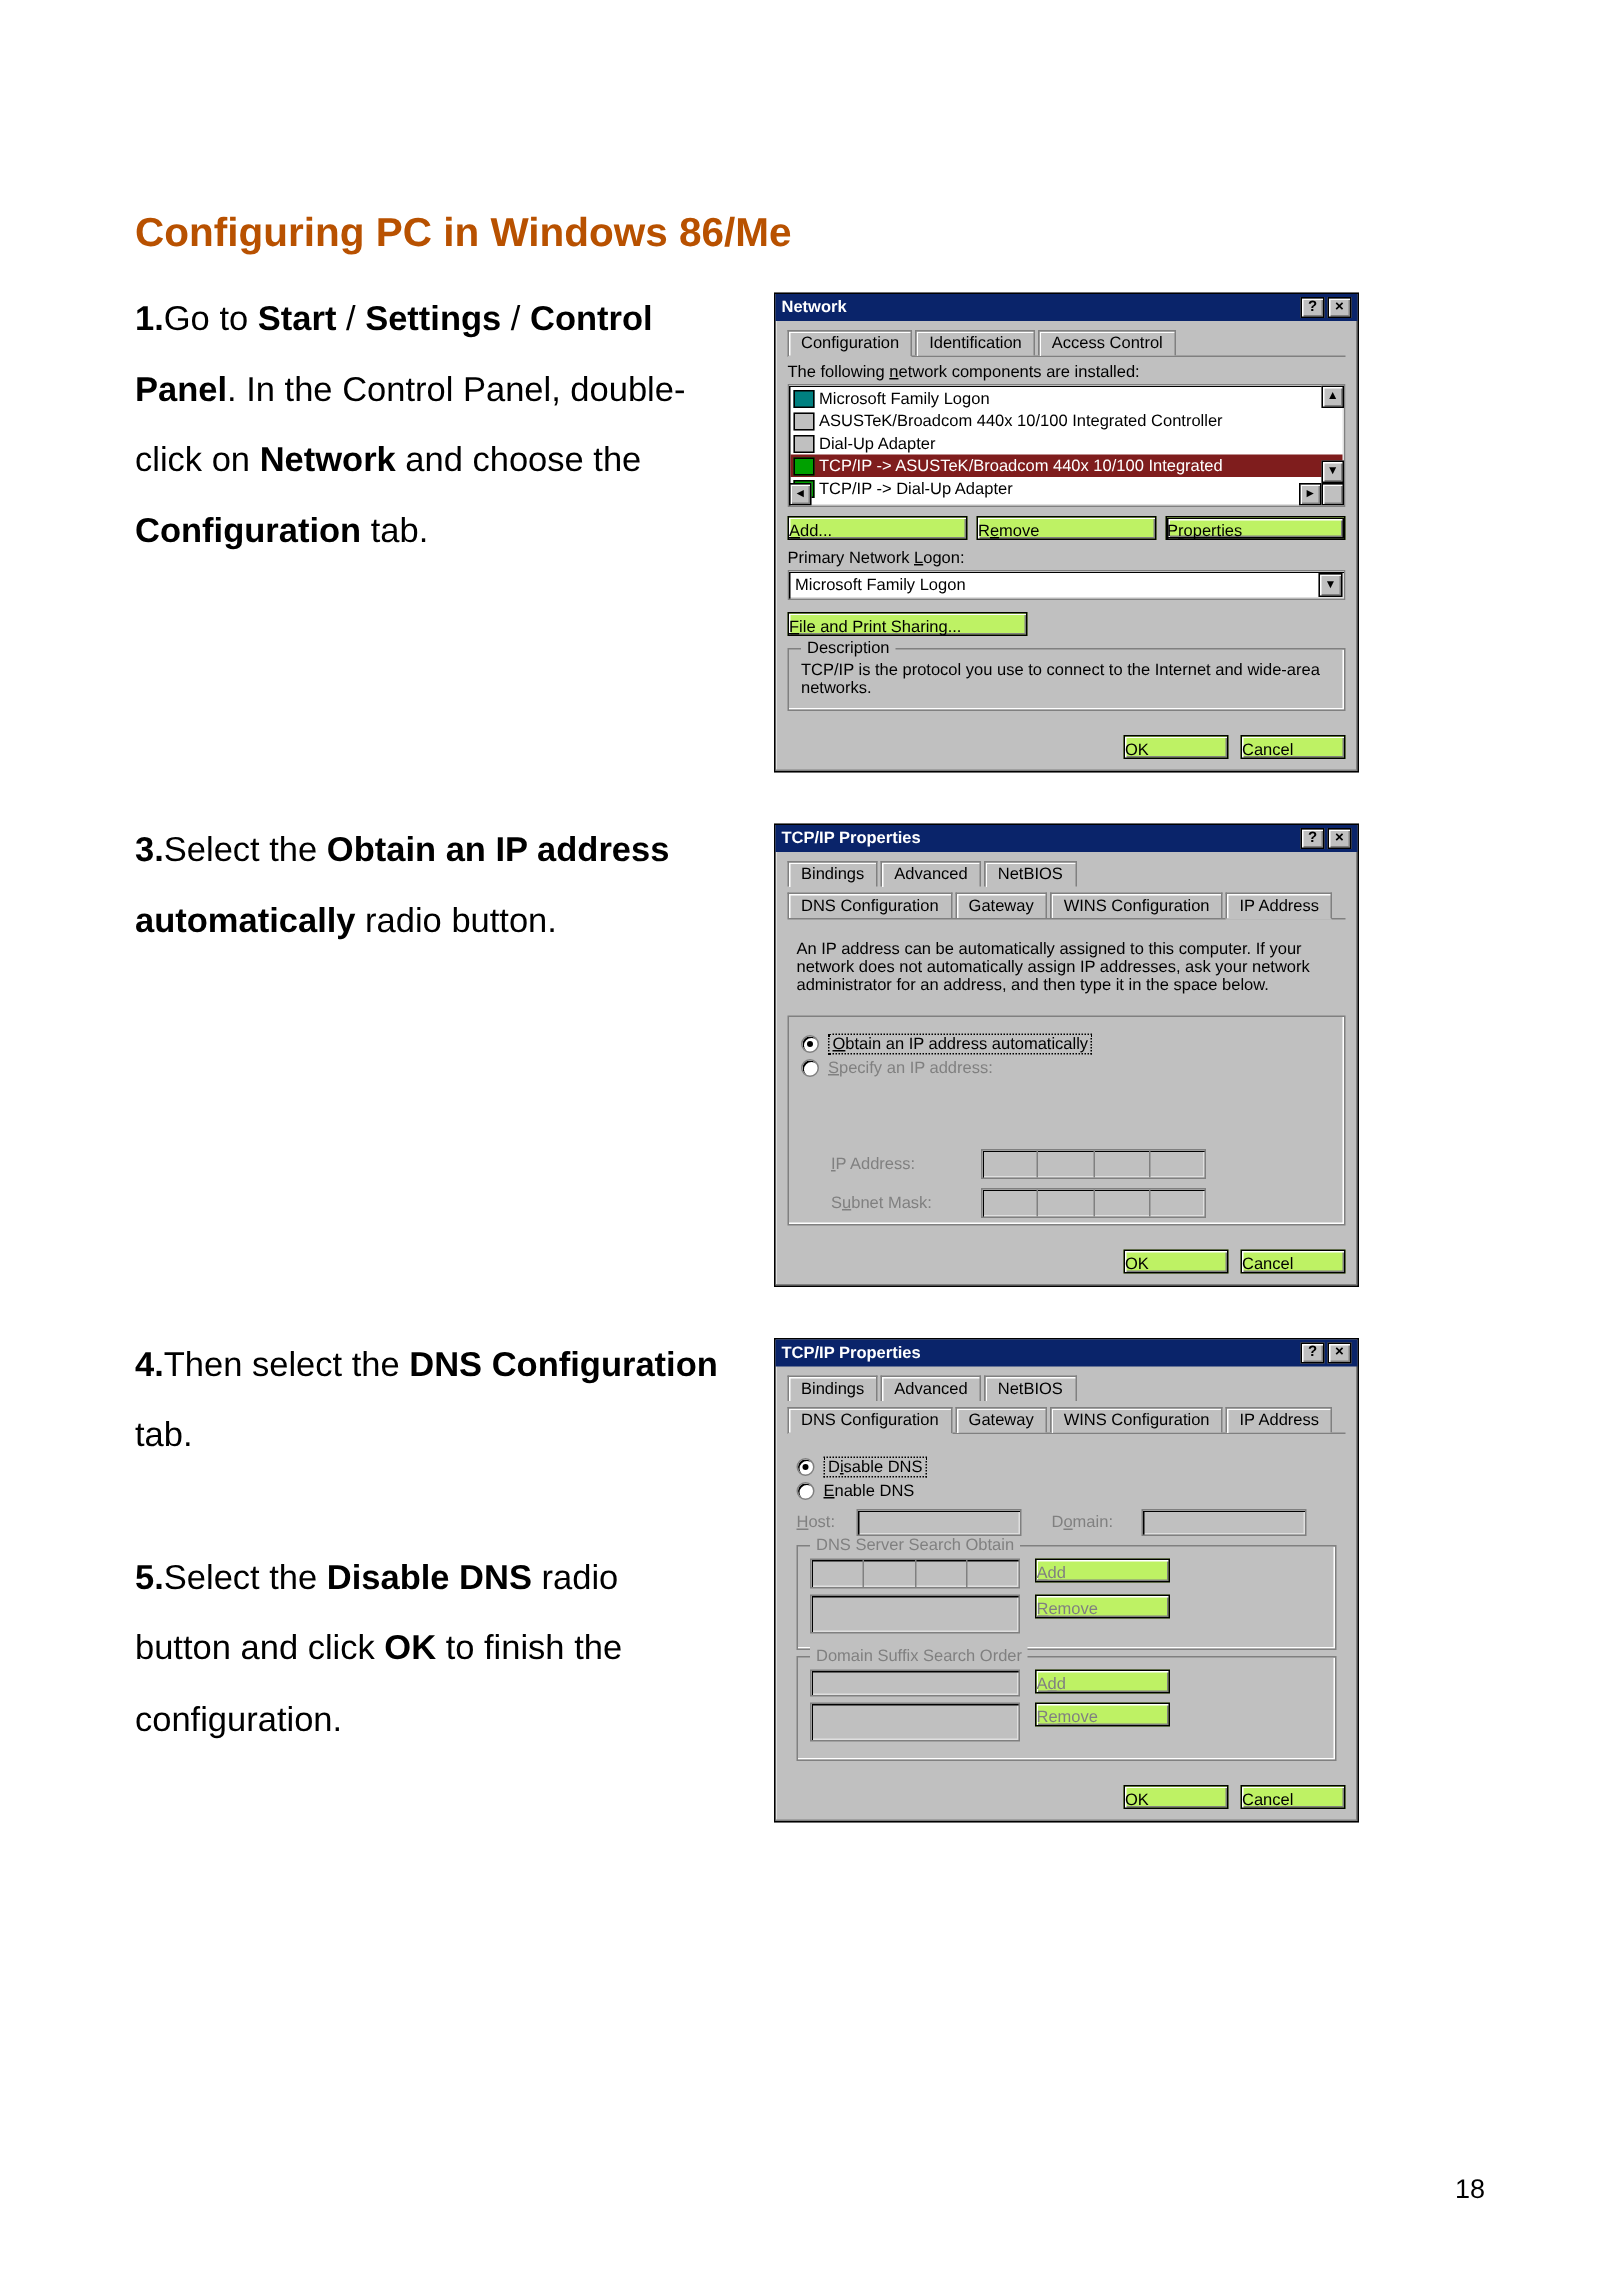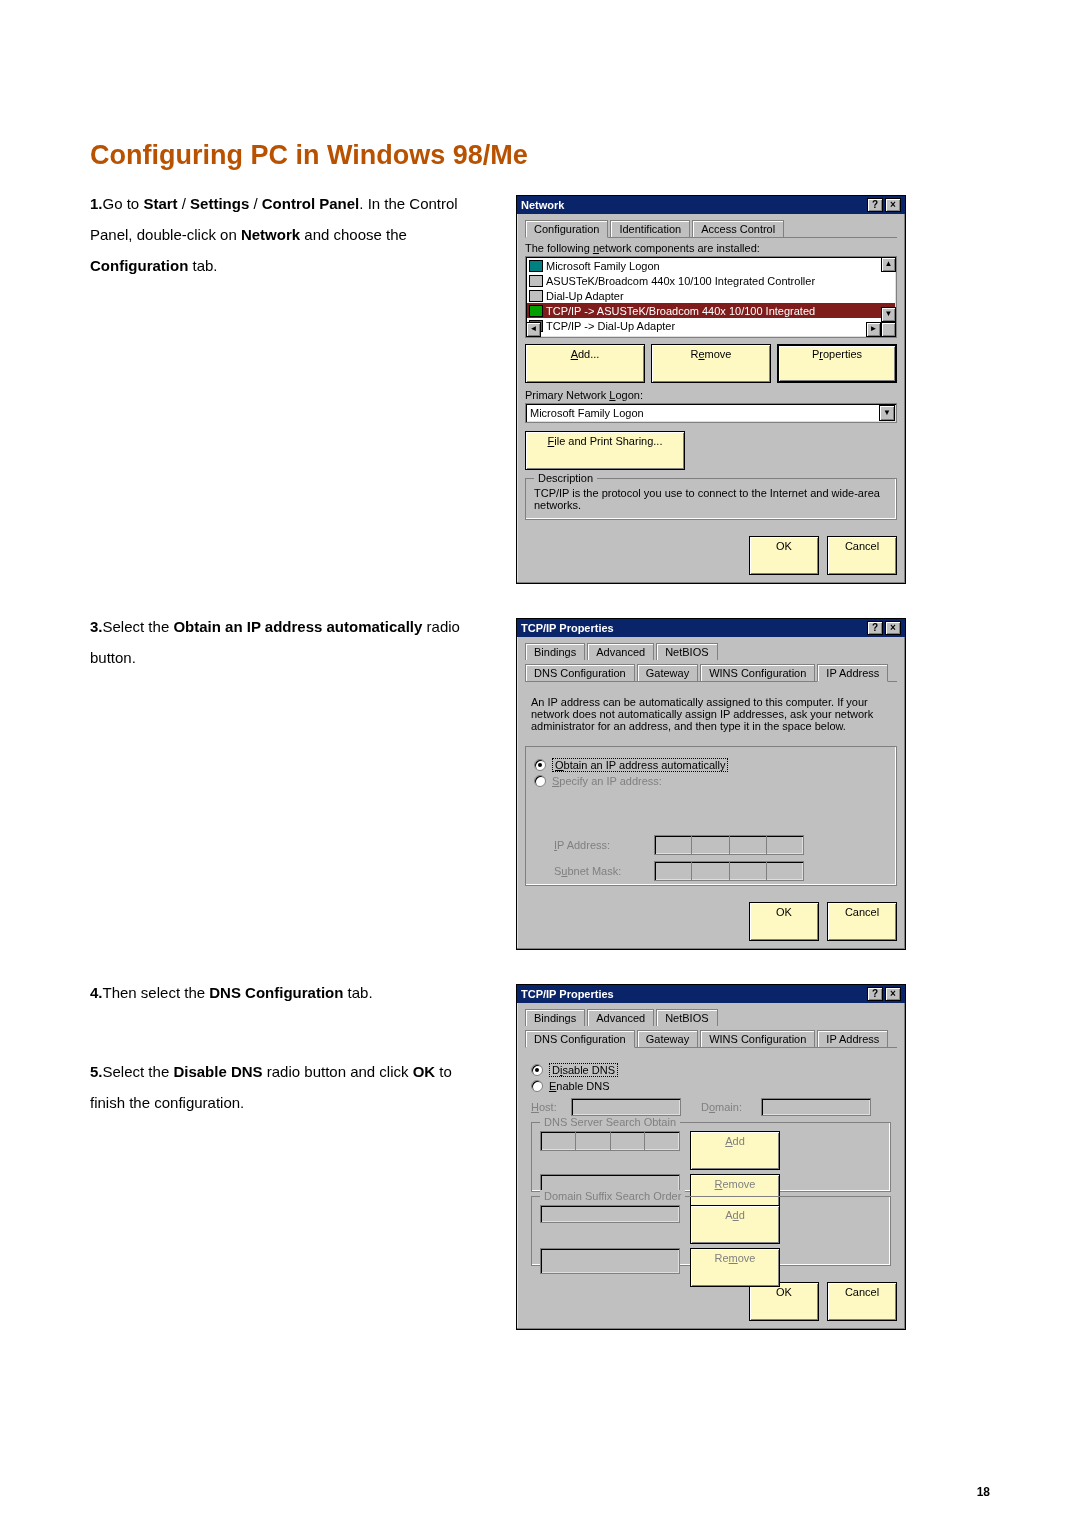--- a/index.html
+++ b/index.html
@@ -17,21 +17,21 @@
     font-size: 27px;
     font-weight: bold;
     margin-bottom: 18px;
   }
   .content-row {
     display: flex;
     gap: 36px;
     margin-bottom: 28px;
   }
   .text-col { width: 390px; }
-  .instruction { font-size: 15px; line-height: 2.05; margin-bottom: 6px; }
+  .instruction { font-size: 23px; line-height: 2.05; margin-bottom: 6px; }
   .instruction b { font-weight: bold; }
   .img-col { flex: 1; padding-top: 6px; }
 
   
   .win-dialog {
     width: 390px;
     font-family: "Tahoma", Arial, sans-serif;
     font-size: 11px;
     background: #c0c0c0;
     border: 1px solid #000;
@@ -93,26 +93,26 @@
     border: 1px solid #000; box-shadow: inset 1px 1px 0 #fff, inset -1px -1px 0 #808080;
     text-align: center; font-size: 8px; line-height: 12px;
   }
   .scroll-up { right: 0; top: 0; }
   .scroll-down { right: 0; bottom: 15px; }
   .scroll-left { left: 0; bottom: 0; }
   .scroll-right { right: 15px; bottom: 0; }
   .scroll-thumb { right: 0; bottom: 0; width: 15px; height: 15px; position:absolute; background:#c0c0c0; border:1px solid #000; box-shadow: inset 1px 1px 0 #fff, inset -1px -1px 0 #808080;}
   .btn-row { display: flex; gap: 6px; margin: 6px 0; }
   .win-btn {
-    height: 39px;
-    background: #fef9c3;
+    height: 16px;
+    background: #bef264;
     border: 1px solid #000;
     box-shadow: inset 1px 1px 0 #fff, inset -1px -1px 0 #808080;
     font-size: 11px;
-    text-align: center;
+    text-align: left;
     line-height: 18px;
     min-width: 70px;
   }
   .win-btn.wide { flex: 1; }
   .win-btn.disabled { color: #808080; }
   .combo {
     background: #fff;
     border: 1px solid #808080;
     box-shadow: inset 1px 1px 0 #000, inset -1px -1px 0 #dfdfdf;
     height: 20px;
@@ -154,29 +154,29 @@
     box-shadow: inset 1px 1px 0 #000, inset -1px -1px 0 #dfdfdf;
     background: #c0c0c0; height: 20px; width: 150px;
   }
   .ip-oct { flex:1; text-align:center; border-right: 1px solid #808080; }
   .ip-oct:last-child { border-right: none; }
   .field-row { display:flex; align-items:center; margin: 6px 0; }
   .field-label { width: 100px; color: #808080; font-size:11px; }
   .tiny-input { background:#fff; border: 1px solid #808080; box-shadow: inset 1px 1px 0 #000, inset -1px -1px 0 #dfdfdf; height:18px; }
   .dotted-focus { border: 1px dotted #000; padding: 0 2px; }
   .page-number {
-    position: absolute; bottom: 28px; right: 90px;
-    font-size: 12px; font-weight: bold;
+    position: absolute; bottom: 57px; right: 90px;
+    font-size: 18px; font-weight: normal;
   }
   .u { text-decoration: underline; }
 </style>
 </head>
 <body>
 
-<h2 class="section-title">Configuring PC in Windows 98/Me</h2>
+<h2 class="section-title">Configuring PC in Windows 86/Me</h2>
 
 <div class="content-row">
   <div class="text-col">
     <p class="instruction">
       <b>1.</b><span>Go to </span><b>Start</b><span> / </span><b>Settings</b><span> / </span><b>Control Panel</b><span>. In the Control Panel, double-click on </span><b>Network</b><span> and choose the </span><b>Configuration</b><span> tab.</span>
     </p>
     <div style="height:28px"></div>
   </div>
   <div class="img-col">
 

